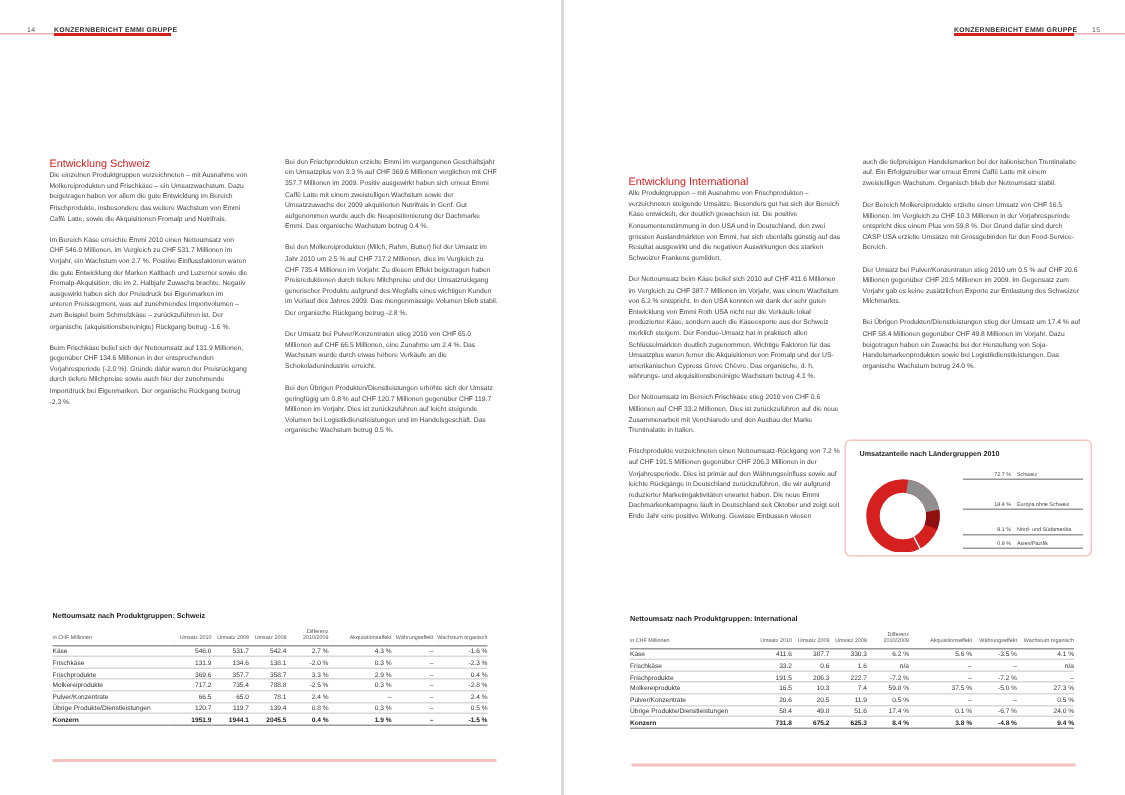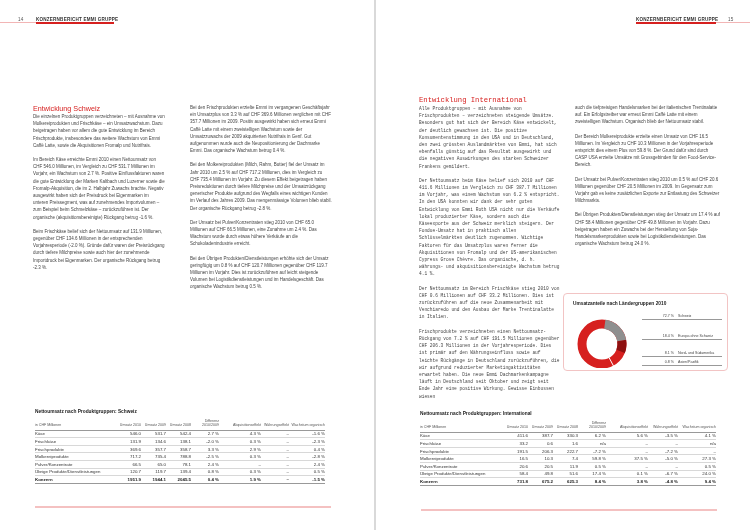--- a/index.html
+++ b/index.html
@@ -162,21 +162,21 @@
 
 <div class="gutter"></div>
 
 <div class="page right">
   <div class="hdr" style="left:260px;">KONZERNBERICHT EMMI GRUPPE</div>
   <div class="hdr" style="left:352px;"><span class="pnum">15</span></div>
   <div class="hdr-line-thick" style="left:260px; width:80px;"></div>
   <div class="hdr-line-thin" style="left:340px; width:34px;"></div>
 </div>
 
-<div class="col" style="left:419px; top:96px; width:142px;font-family:Liberation Mono, monospace;">
+<div class="col" style="left:419px; top:116px; width:142px;">
   <div class="sec-title">Entwicklung International</div>
   <p>Alle Produktgruppen – mit Ausnahme von Frischprodukten – verzeichneten steigende Umsätze. Besonders gut hat sich der Bereich Käse entwickelt, der deutlich gewachsen ist. Die positive Konsumentenstimmung in den USA und in Deutschland, den zwei grössten Auslandmärkten von Emmi, hat sich ebenfalls günstig auf das Resultat ausgewirkt und die negativen Auswirkungen des starken Schweizer Frankens gemildert.</p>
   <p>Der Nettoumsatz beim Käse belief sich 2010 auf CHF 411.6 Millionen im Vergleich zu CHF 387.7 Millionen im Vorjahr, was einem Wachstum von 6.2 % entspricht. In den USA konnten wir dank der sehr guten Entwicklung von Emmi Roth USA nicht nur die Verkäufe lokal produzierter Käse, sondern auch die Käseexporte aus der Schweiz merklich steigern. Der Fondue-Umsatz hat in praktisch allen Schlüsselmärkten deutlich zugenommen. Wichtige Faktoren für das Umsatzplus waren ferner die Akquisitionen von Fromalp und der US-amerikanischen Cypress Grove Chèvre. Das organische, d. h. währungs- und akquisitionsbereinigte Wachstum betrug 4.1 %.</p>
   <p>Der Nettoumsatz im Bereich Frischkäse stieg 2010 von CHF 0.6 Millionen auf CHF 33.2 Millionen. Dies ist zurückzuführen auf die neue Zusammenarbeit mit Venchiaredo und den Ausbau der Marke Trentinalatte in Italien.</p>
   <p>Frischprodukte verzeichneten einen Nettoumsatz-Rückgang von 7.2 % auf CHF 191.5 Millionen gegenüber CHF 206.3 Millionen in der Vorjahresperiode. Dies ist primär auf den Währungseinfluss sowie auf leichte Rückgänge in Deutschland zurückzuführen, die wir aufgrund reduzierter Marketingaktivitäten erwartet haben. Die neue Emmi Dachmarkenkampagne läuft in Deutschland seit Oktober und zeigt seit Ende Jahr eine positive Wirkung. Gewisse Einbussen wiesen</p>
 </div>
 
 <div class="col" style="left:575px; top:104px; width:146px;">
   <p>auch die tiefpreisigen Handelsmarken bei der italienischen Trentinalatte auf. Ein Erfolgstreiber war erneut Emmi Caffè Latte mit einem zweistelligen Wachstum. Organisch blieb der Nettoumsatz stabil.</p>
   <p>Der Bereich Molkereiprodukte erzielte einen Umsatz von CHF 16.5 Millionen. Im Vergleich zu CHF 10.3 Millionen in der Vorjahresperiode entspricht dies einem Plus von 59.8 %. Der Grund dafür sind durch CASP USA erzielte Umsätze mit Grossgebinden für den Food-Service-Bereich.</p>

